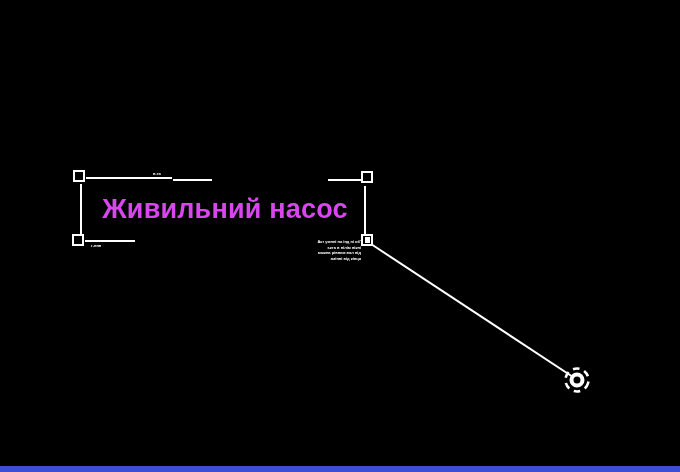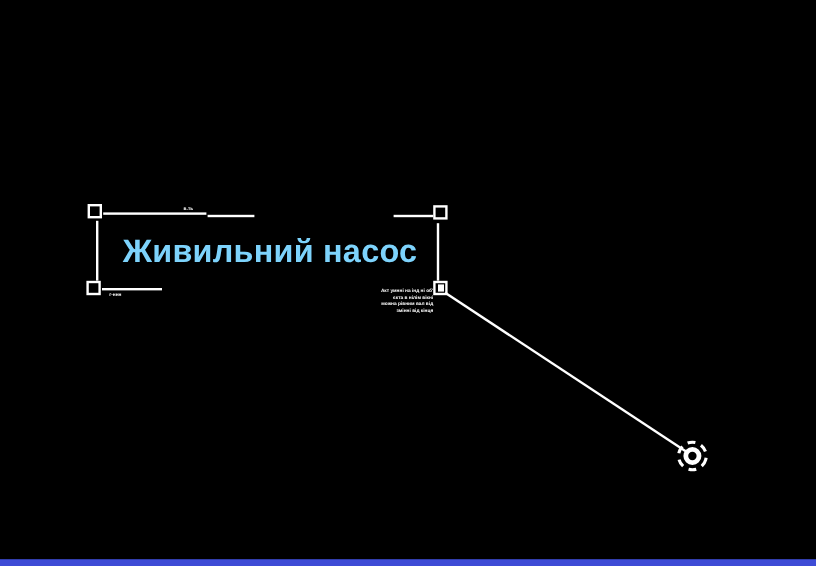--- a/index.html
+++ b/index.html
@@ -14,21 +14,21 @@
   }
   .handle .dot{
     position:absolute;left:2px;top:1px;width:5px;height:6px;background:#fff;
   }
   
   .edge{position:absolute;background:#fff;}
   
   .main-label{
     position:absolute;left:84px;top:185px;width:282px;height:48px;
     display:flex;align-items:center;justify-content:center;
-    color:#7dd3fc;font-size:27px;font-weight:bold;white-space:nowrap;
+    color:#d946ef;font-size:27px;font-weight:bold;white-space:nowrap;
     letter-spacing:0.2px;
   }
   
   .micro{
     position:absolute;color:#fff;font-size:4px;line-height:5px;
     font-weight:bold;white-space:nowrap;
   }
   .annotation{
     position:absolute;left:298px;top:239px;width:63px;
     color:#fff;font-size:4px;line-height:5.6px;font-weight:bold;

